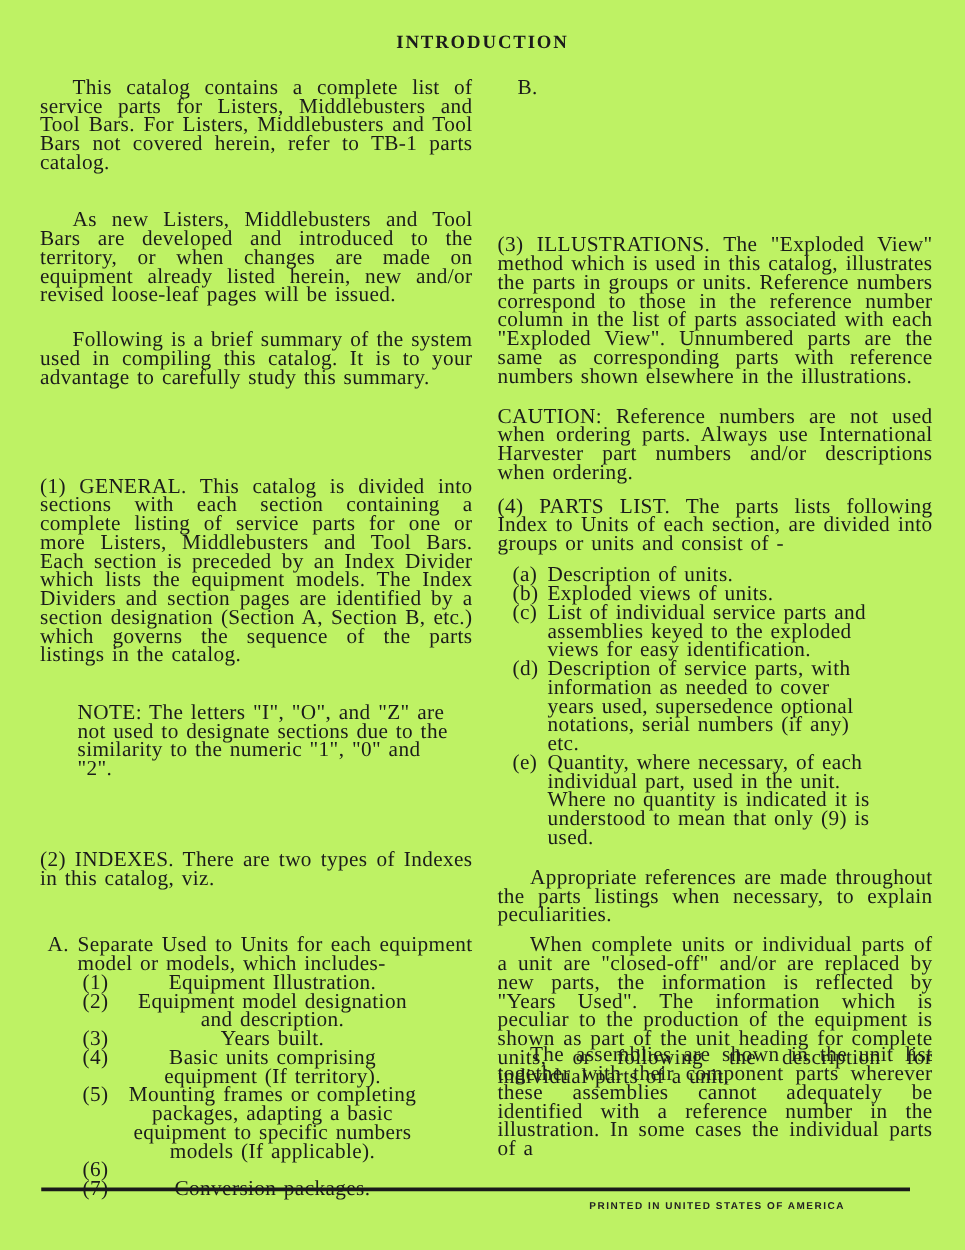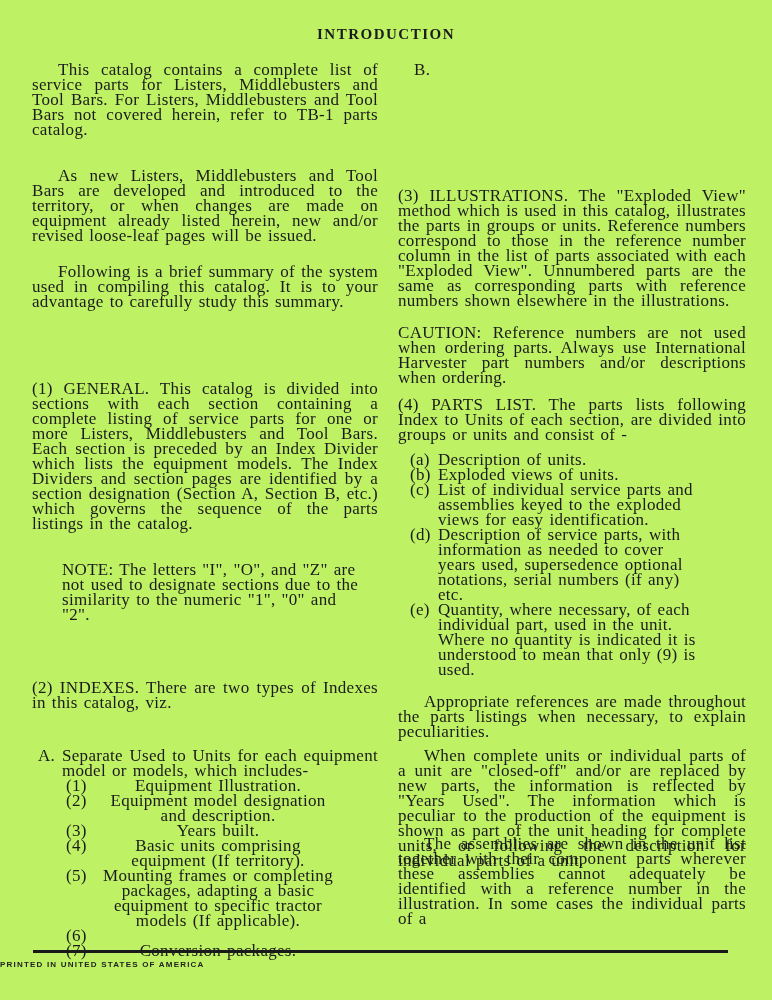--- a/index.html
+++ b/index.html
@@ -74,21 +74,21 @@
     left: 33px;
     width: 695px;
     height: 3px;
     background: #1a1a1a;
   }
   .footer-text {
     position: absolute;
     top: 960px;
     left: 0;
     width: 676px;
-    text-align: left;
+    text-align: right;
     font-family: "Liberation Sans", sans-serif;
     font-size: 8px;
     font-weight: bold;
     letter-spacing: 1.2px;
     color: #222;
   }
 </style>
 </head>
 <body>
 
@@ -120,21 +120,21 @@
       <div class="item-row">
         <span class="item-num">(3)</span>
         <span class="item-text">Years built.</span>
       </div>
       <div class="item-row">
         <span class="item-num">(4)</span>
         <span class="item-text">Basic units comprising equipment (If territory).</span>
       </div>
       <div class="item-row">
         <span class="item-num">(5)</span>
-        <span class="item-text">Mounting frames or completing packages, adapting a basic equipment to specific tractor models (If applicable).</span>
+        <span class="item-text">Mounting frames or completing packages, adapting a basic equipment to specific numbers models (If applicable).</span>
       </div>
       <div class="item-row">
         <span class="item-num">(6)</span>
       </div>
       <div class="item-row">
         <span class="item-num">(7)</span>
         <span class="item-text">Conversion packages.</span>
       </div>
     </div>
   </div>

